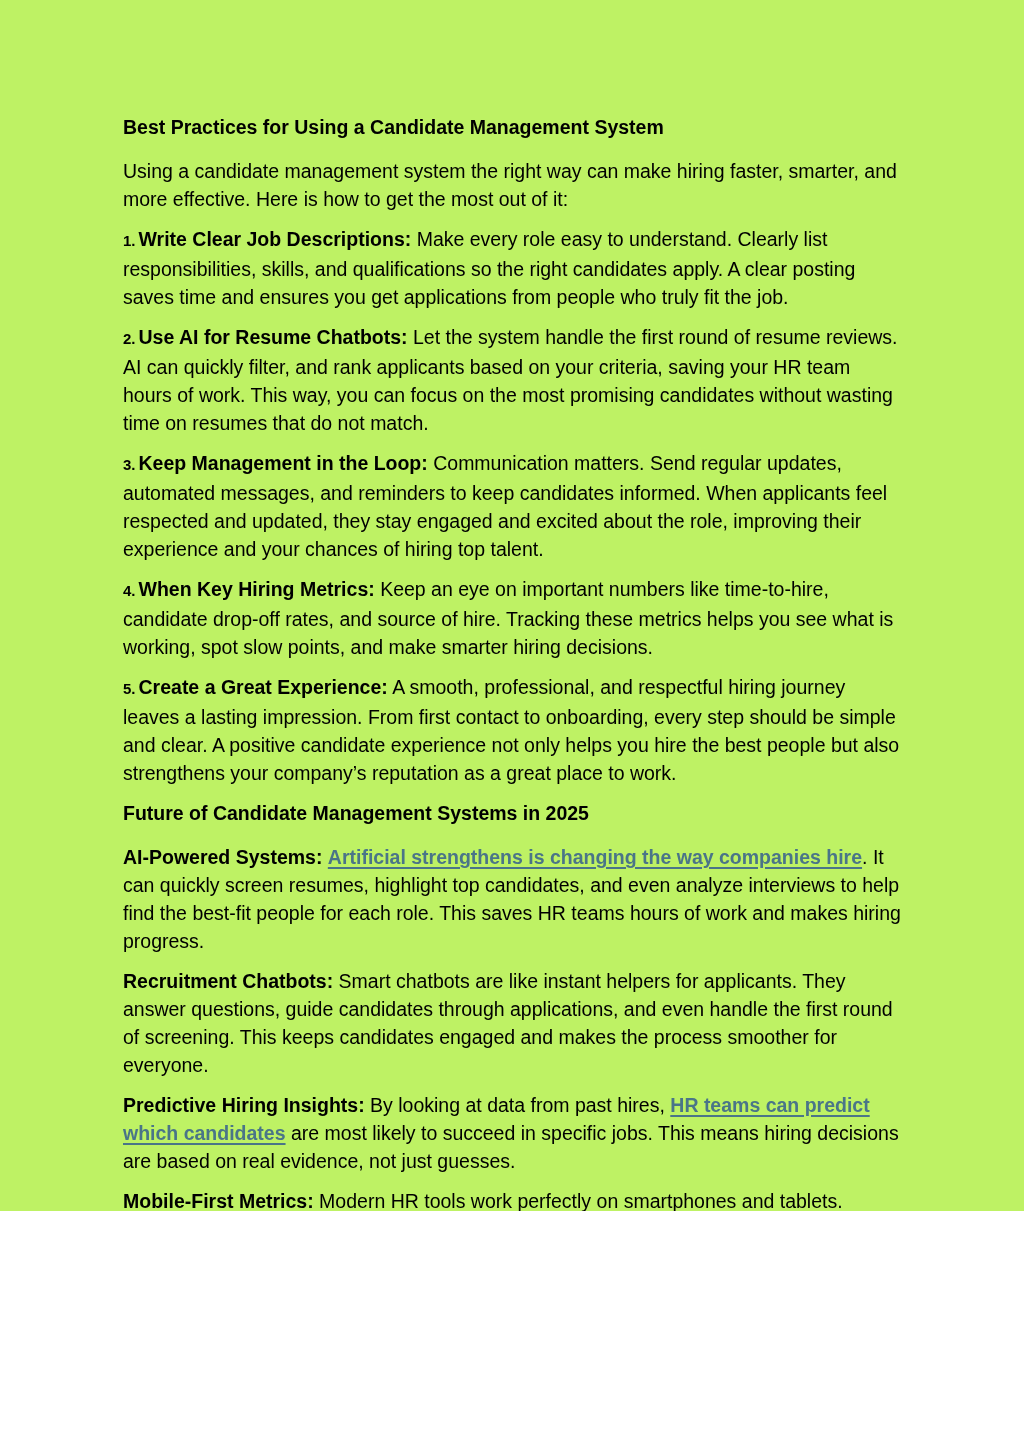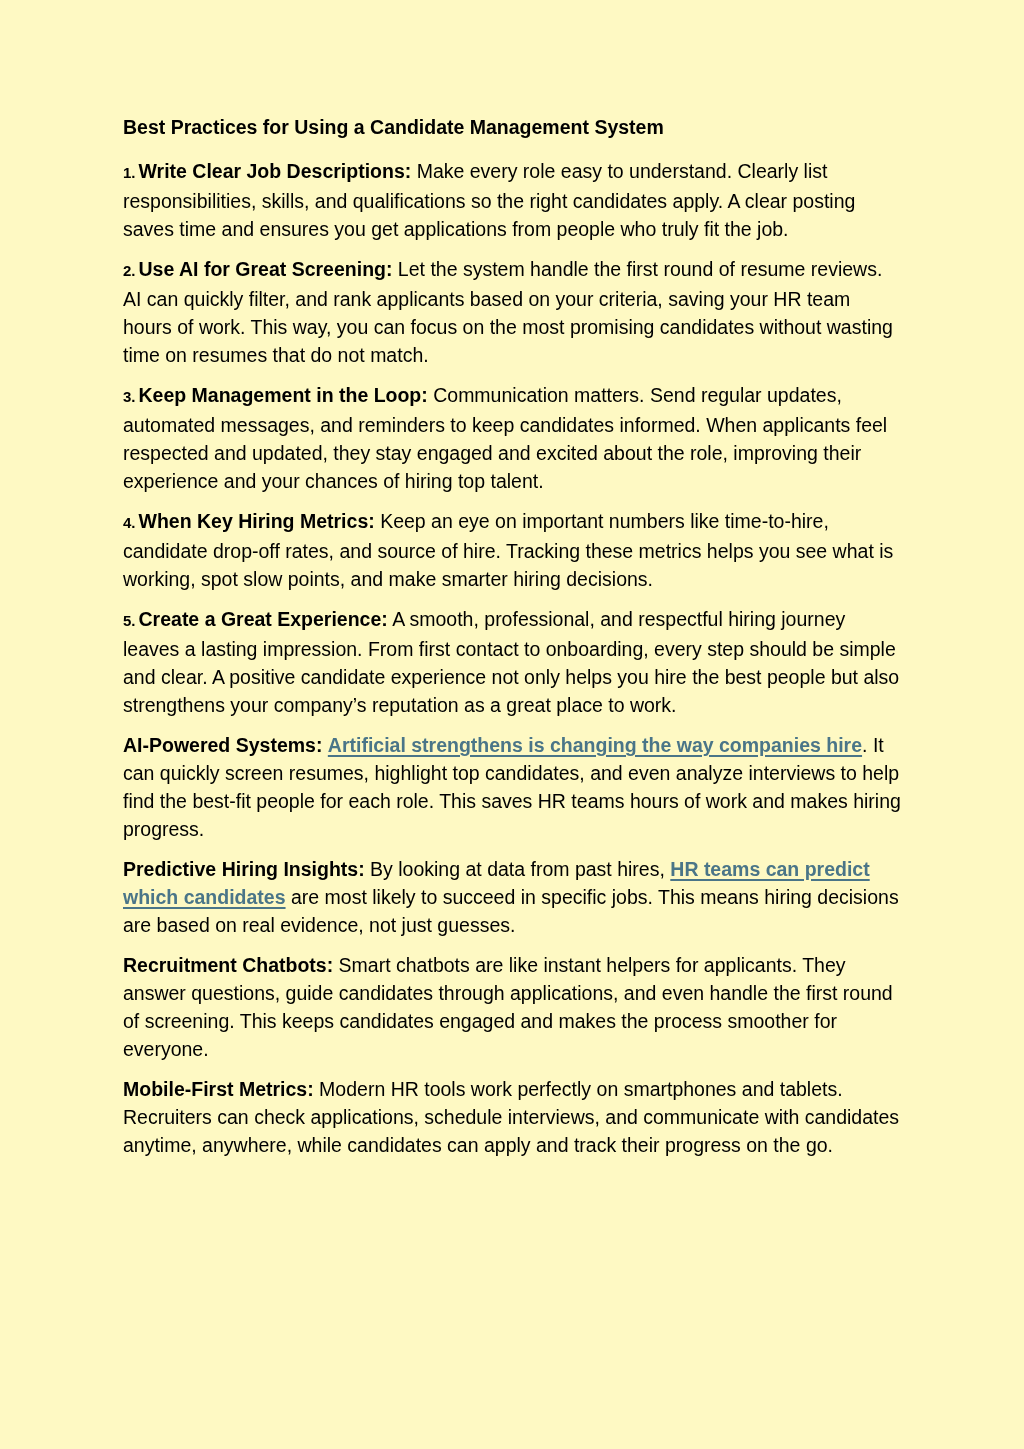--- a/index.html
+++ b/index.html
@@ -3,22 +3,22 @@
 <meta charset="utf-8">
 <style>
   html, body {
     margin: 0;
     padding: 0;
     background: #ffffff;
   }
   .page {
     position: relative;
     width: 1024px;
-    height: 1449px;
-    background: #fef9c3;
+    height: 1211px;
+    background: #bef264;
     overflow: hidden;
   }
   .content {
     position: absolute;
     left: 123px;
     top: 113px;
     width: 778px;
     font-family: "Liberation Sans", sans-serif;
     font-size: 19.5px;
     line-height: 28px;
@@ -51,34 +51,36 @@
   }
 </style>
 </head>
 <body>
 
 <div class="page">
   <div class="content">
 
     <p class="heading">Best Practices for Using a Candidate Management System</p>
 
+    <p>Using a candidate management system the right way can make hiring faster, smarter, and more effective. Here is how to get the most out of it:</p>
 
     <p><span class="num">1.</span><span class="lead">Write Clear Job Descriptions:</span><span> Make every role easy to understand. Clearly list responsibilities, skills, and qualifications so the right candidates apply. A clear posting saves time and ensures you get applications from people who truly fit the job.</span></p>
 
-    <p><span class="num">2.</span><span class="lead">Use AI for Great Screening:</span><span> Let the system handle the first round of resume reviews. AI can quickly filter, and rank applicants based on your criteria, saving your HR team hours of work. This way, you can focus on the most promising candidates without wasting time on resumes that do not match.</span></p>
+    <p><span class="num">2.</span><span class="lead">Use AI for Resume Chatbots:</span><span> Let the system handle the first round of resume reviews. AI can quickly filter, and rank applicants based on your criteria, saving your HR team hours of work. This way, you can focus on the most promising candidates without wasting time on resumes that do not match.</span></p>
 
     <p><span class="num">3.</span><span class="lead">Keep Management in the Loop:</span><span> Communication matters. Send regular updates, automated messages, and reminders to keep candidates informed. When applicants feel respected and updated, they stay engaged and excited about the role, improving their experience and your chances of hiring top talent.</span></p>
 
     <p><span class="num">4.</span><span class="lead">When Key Hiring Metrics:</span><span> Keep an eye on important numbers like time-to-hire, candidate drop-off rates, and source of hire. Tracking these metrics helps you see what is working, spot slow points, and make smarter hiring decisions.</span></p>
 
     <p><span class="num">5.</span><span class="lead">Create a Great Experience:</span><span> A smooth, professional, and respectful hiring journey leaves a lasting impression. From first contact to onboarding, every step should be simple and clear. A positive candidate experience not only helps you hire the best people but also strengthens your company’s reputation as a great place to work.</span></p>
 
+    <p class="heading">Future of Candidate Management Systems in 2025</p>
 
     <p><span class="lead">AI-Powered Systems:</span><span> </span><a class="doclink">Artificial strengthens is changing the way companies hire</a><span>. It can quickly screen resumes, highlight top candidates, and even analyze interviews to help find the best-fit people for each role. This saves HR teams hours of work and makes hiring progress.</span></p>
 
+    <p><span class="lead">Recruitment Chatbots:</span><span> Smart chatbots are like instant helpers for applicants. They answer questions, guide candidates through applications, and even handle the first round of screening. This keeps candidates engaged and makes the process smoother for everyone.</span></p>
+
     <p><span class="lead">Predictive Hiring Insights:</span><span> By looking at data from past hires, </span><a class="doclink">HR teams can predict which candidates</a><span> are most likely to succeed in specific jobs. This means hiring decisions are based on real evidence, not just guesses.</span></p>
-
-    <p><span class="lead">Recruitment Chatbots:</span><span> Smart chatbots are like instant helpers for applicants. They answer questions, guide candidates through applications, and even handle the first round of screening. This keeps candidates engaged and makes the process smoother for everyone.</span></p>
 
     <p><span class="lead">Mobile-First Metrics:</span><span> Modern HR tools work perfectly on smartphones and tablets. Recruiters can check applications, schedule interviews, and communicate with candidates anytime, anywhere, while candidates can apply and track their progress on the go.</span></p>
 
   </div>
 </div>
 
 </body></html>

